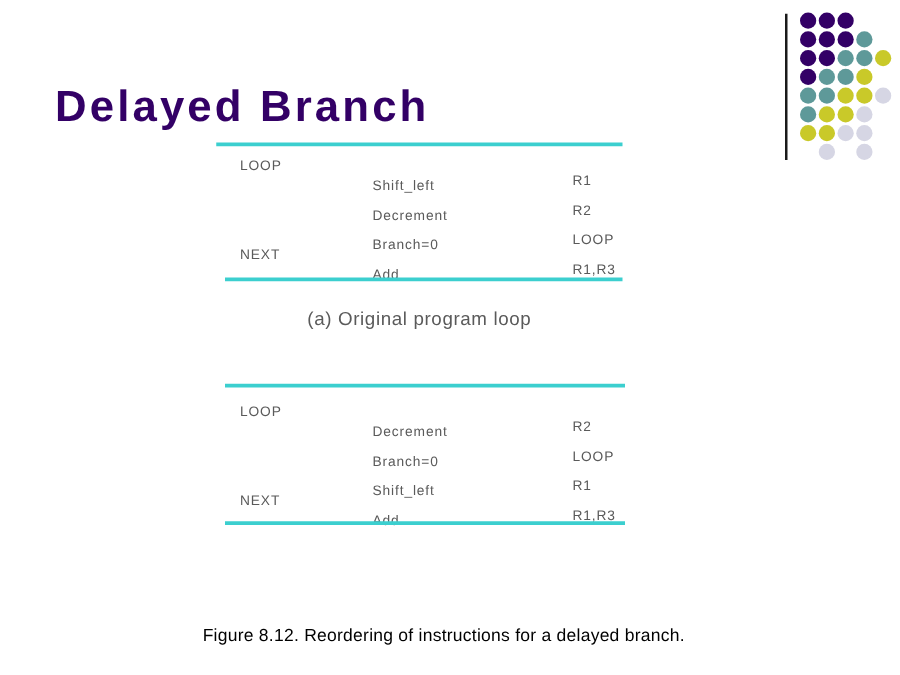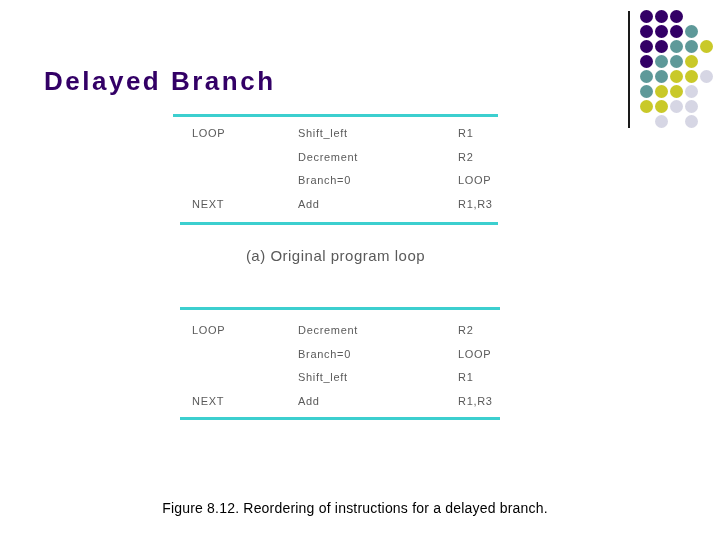--- a/index.html
+++ b/index.html
@@ -2,21 +2,21 @@
 <html style="--c-title: #330066; --c-rule: #3CCFCF; --c-table_text: #5A5A5A; --c-caption_text: #5A5A5A; --c-figure_caption: #000000; --c-decor_line: #1A1A1A; --c-dot_P: #330066; --c-dot_T: #5E9999; --c-dot_Y: #C9C929; --c-dot_G: #D6D6E4;"><head>
 <meta charset="utf-8">
 <style>
   html,body{margin:0;padding:0;background:#fff;}
   .slide{
     position:relative;width:720px;height:540px;background:#fff;overflow:hidden;
     font-family:"Liberation Sans", sans-serif;
   }
   .title{
     position:absolute;left:44px;top:68px;margin:0;line-height:1;
-    font-size:26px;font-weight:bold;letter-spacing:2.5px;
+    font-size:35px;font-weight:bold;letter-spacing:2.5px;
     color:var(--c-title,#330066);
   }
   .decor-vline{
     position:absolute;left:628px;top:11px;width:2px;height:117px;
     background:var(--c-decor_line,#1a1a1a);
   }
   .decor-dots{
     position:absolute;left:639px;top:9px;
     display:grid;grid-template-columns:repeat(5,15px);grid-auto-rows:15px;
   }
@@ -28,22 +28,22 @@
   #rule-b-bottom{left:180px;top:417px;width:320px;}
   .itable{position:absolute;left:192px;width:316px;}
   #table-a{top:125px;}
   #table-b{top:322px;}
   .irow{display:flex;height:23.5px;align-items:flex-start;}
   .irow span{
     display:block;font-size:11px;line-height:17px;
     color:var(--c-table_text,#5a5a5a);letter-spacing:0.7px;white-space:pre;
   }
   .cell-label{width:106px;}
-  .cell-instr{width:160px;}
-  .cell-operand{flex:1;letter-spacing:1.5px;}
+  .cell-instr{width:160px;margin-top:16px;}
+  .cell-operand{flex:1;letter-spacing:1.5px;margin-top:12px;}
   .sub-caption{
     position:absolute;left:173px;width:325px;text-align:center;
     font-size:15px;letter-spacing:0.5px;color:var(--c-caption_text,#5a5a5a);
   }
   #caption-a{top:247px;}
   #caption-b{top:443px;}
   .fig-caption{
     position:absolute;left:5px;top:500px;width:700px;text-align:center;
     font-size:14px;letter-spacing:0.2px;color:var(--c-figure_caption,#000);
   }

